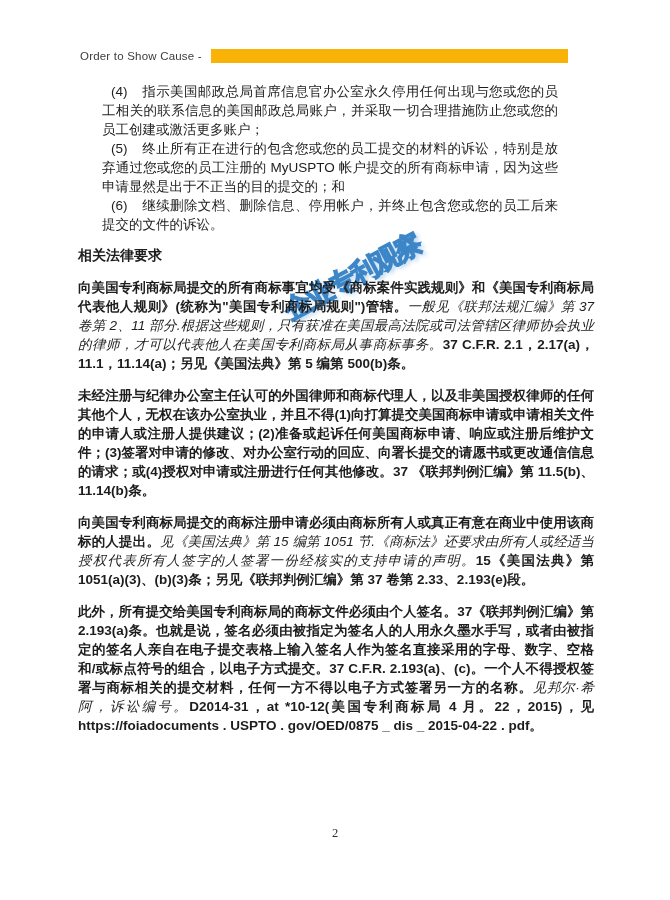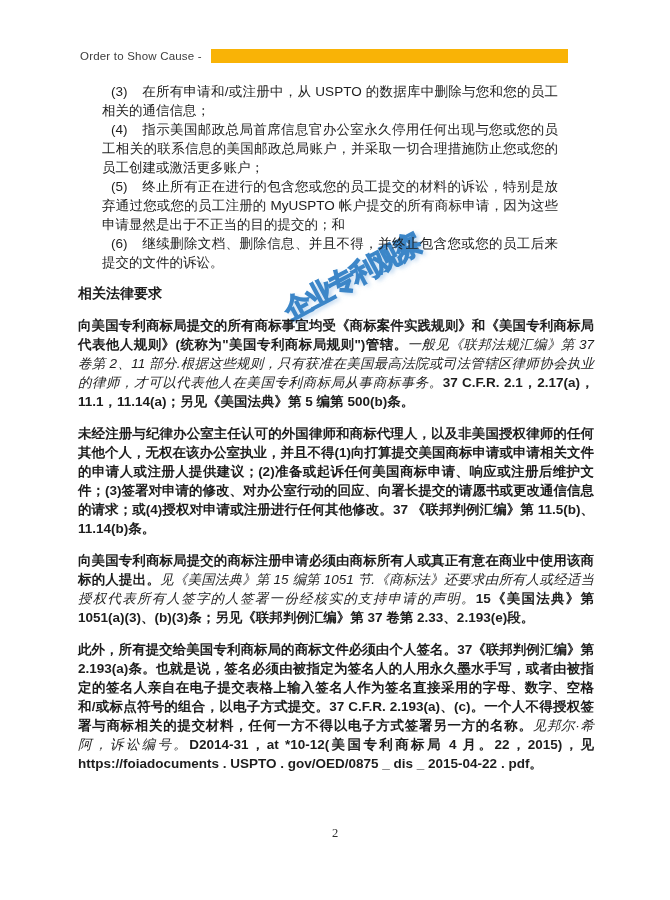--- a/index.html
+++ b/index.html
@@ -51,24 +51,23 @@
 
   <div class="header">
     <span>Order to Show Cause -</span>
     <span class="redaction-bar" id="redaction-bar" style="background: rgb(249, 179, 6);"></span>
   </div>
 
   <div class="watermark" id="watermark" style="color: rgb(140, 189, 232); -webkit-text-stroke: 1.3px rgb(60, 134, 200);">企业专利观察</div>
 
   <div class="content">
     <div id="numbered-list">
-        <p class="num-item"><span class="num-label">(3)</span><span>在所有申请和/或注册中，从 USPTO 的数据库中删除与您和您的员工相关的通信信息；</span></p>
         <p class="num-item"><span class="num-label">(4)</span><span>指示美国邮政总局首席信息官办公室永久停用任何出现与您或您的员工相关的联系信息的美国邮政总局账户，并采取一切合理措施防止您或您的员工创建或激活更多账户；</span></p>
         <p class="num-item"><span class="num-label">(5)</span><span>终止所有正在进行的包含您或您的员工提交的材料的诉讼，特别是放弃通过您或您的员工注册的 MyUSPTO 帐户提交的所有商标申请，因为这些申请显然是出于不正当的目的提交的；和</span></p>
-        <p class="num-item"><span class="num-label">(6)</span><span>继续删除文档、删除信息、并且不得，并终止包含您或您的员工后来提交的文件的诉讼。</span></p>
+        <p class="num-item"><span class="num-label">(6)</span><span>继续删除文档、删除信息、停用帐户，并终止包含您或您的员工后来提交的文件的诉讼。</span></p>
       </div>
     <h2 class="heading">相关法律要求</h2>
     <div id="paragraphs">
         <p class="para"><span class="rn">向美国专利商标局提交的所有商标事宜均受《商标案件实践规则》和《美国专利商标局代表他人规则》(统称为"美国专利商标局规则")管辖。</span><span class="ri">一般见《联邦法规汇编》第 37 卷第 2、11 部分.根据这些规则，只有获准在美国最高法院或司法管辖区律师协会执业的律师，才可以代表他人在美国专利商标局从事商标事务。</span><span class="rb">37 C.F.R. 2.1，2.17(a)，11.1，11.14(a)；</span><span class="rn">另见《美国法典》第 </span><span class="rb">5</span><span class="rn"> 编第 </span><span class="rb">500(b)</span><span class="rn">条。</span></p>
         <p class="para"><span class="rn">未经注册与纪律办公室主任认可的外国律师和商标代理人，以及非美国授权律师的任何其他个人，无权在该办公室执业，并且不得(1)向打算提交美国商标申请或申请相关文件的申请人或注册人提供建议；(2)准备或起诉任何美国商标申请、响应或注册后维护文件；(3)签署对申请的修改、对办公室行动的回应、向署长提交的请愿书或更改通信信息的请求；或(4)授权对申请或注册进行任何其他修改。</span><span class="rb">37 </span><span class="rn">《联邦判例汇编》第 </span><span class="rb">11.5(b)、11.14(b)</span><span class="rn">条。</span></p>
         <p class="para"><span class="rn">向美国专利商标局提交的商标注册申请必须由商标所有人或真正有意在商业中使用该商标的人提出。</span><span class="ri">见《美国法典》第 15 编第 1051 节.《商标法》还要求由所有人或经适当授权代表所有人签字的人签署一份经核实的支持申请的声明。</span><span class="rb">15</span><span class="rn">《美国法典》第 </span><span class="rb">1051(a)(3)、(b)(3)</span><span class="rn">条；另见《联邦判例汇编》第 </span><span class="rb">37</span><span class="rn"> 卷第 </span><span class="rb">2.33、2.193(e)</span><span class="rn">段。</span></p>
         <p class="para"><span class="rn">此外，所有提交给美国专利商标局的商标文件必须由个人签名。</span><span class="rb">37</span><span class="rn">《联邦判例汇编》第 </span><span class="rb">2.193(a)</span><span class="rn">条。也就是说，签名必须由被指定为签名人的人用永久墨水手写，或者由被指定的签名人亲自在电子提交表格上输入签名人作为签名直接采用的字母、数字、空格和/或标点符号的组合，以电子方式提交。</span><span class="rb">37 C.F.R. 2.193(a)、(c)</span><span class="rn">。一个人不得授权签署与商标相关的提交材料，任何一方不得以电子方式签署另一方的名称。</span><span class="ri">见邦尔·希阿，诉讼编号。</span><span class="rn">D2014-31，at *10-12(美国专利商标局 4 月。22，2015)，见 https://foiadocuments . USPTO . gov/OED/0875 _ dis _ 2015-04-22 . pdf。</span></p>
       </div>
   </div>
 

